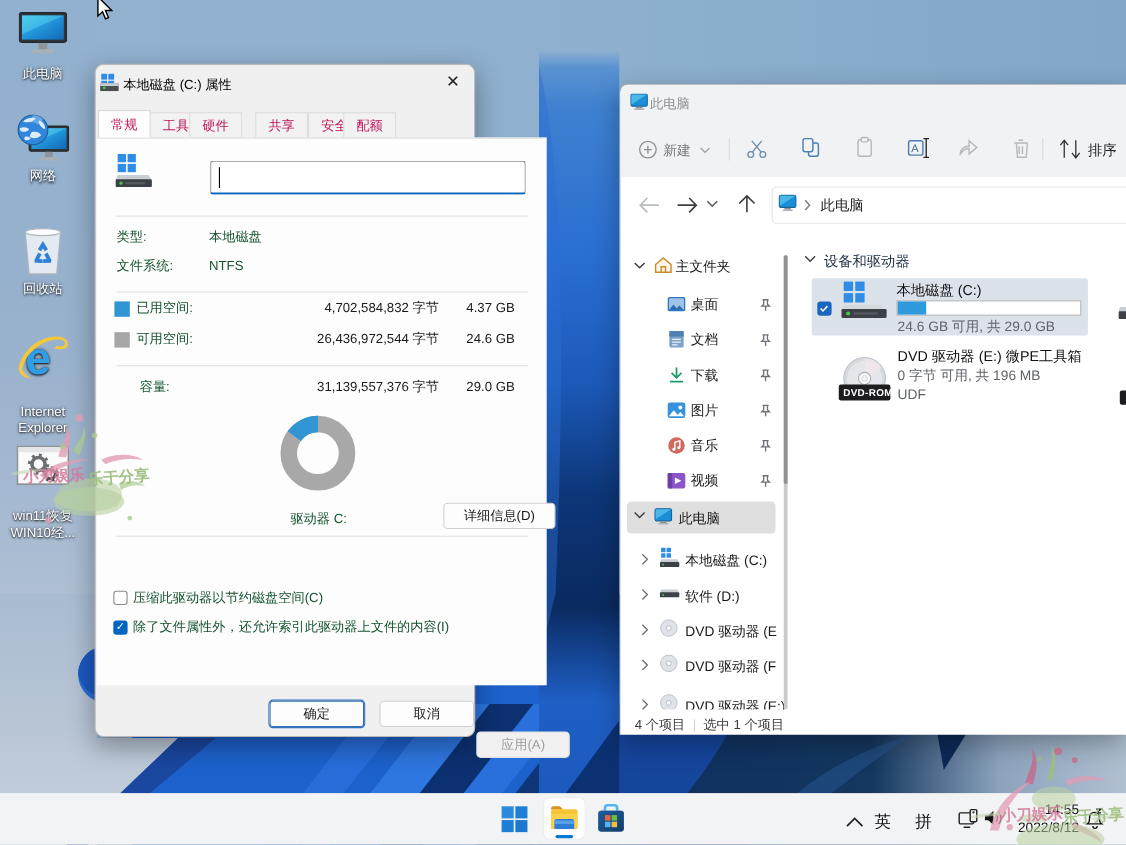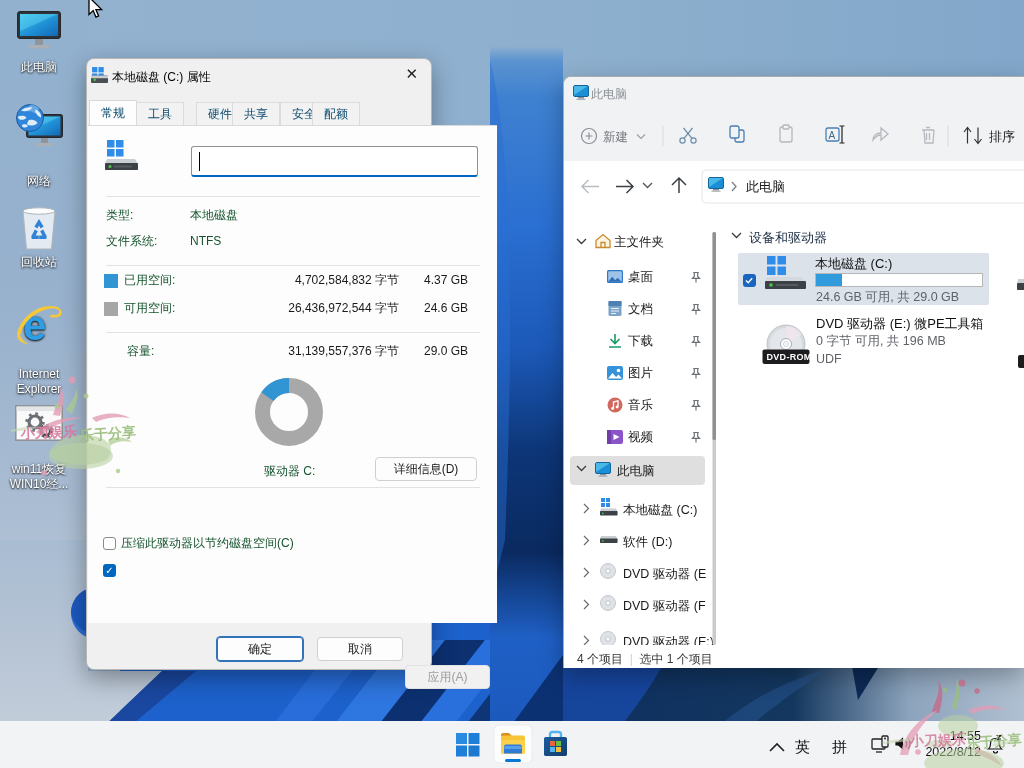--- a/index.html
+++ b/index.html
@@ -6,30 +6,30 @@
 html,body { width:1024px; height:768px; overflow:hidden; }
 body { font-family:"Liberation Sans", sans-serif; position:relative; background:#8fb0cd; }
 .abs { position:absolute; }
 
 .dicon { position:absolute; width:78px; text-align:center; color:#fff; font-size:12px; text-shadow:0 1px 2px rgba(0,0,0,.85), 0 0 3px rgba(0,0,0,.55); line-height:14.8px; }
 
 #dlg { position:absolute; left:86px; top:58px; width:346px; height:612px; background:#f0f0f0; border-radius:8px; border:1px solid #b8b8b8; box-shadow:0 8px 24px rgba(0,0,0,.35); font-size:12px; color:#1a1a1a;padding-left:36px; }
 #dlg .ttext { position:absolute; left:25px; top:10px; font-size:12px; color:#000; }
 #dlg .close { position:absolute; right:13px; top:6px; font-size:15px; color:#222; font-weight:400; }
 .tabs { position:absolute; left:1px; top:41px; height:25px; }
-.tab { position:absolute; top:2px; width:48px; height:23px; text-align:center; line-height:22px; font-size:12px; color:#0c4a6e; background:#f2f2f2; border:1px solid #dcdcdc; border-bottom:none; }
+.tab { position:absolute; top:2px; width:48px; height:23px; text-align:center; line-height:22px; font-size:12px; color:#be185d; background:#f2f2f2; border:1px solid #dcdcdc; border-bottom:none; }
 .tab.sel { top:0; height:25px; line-height:25px; background:#fdfdfd; border:1px solid #d9d9d9; border-bottom:none; z-index:3; }
 #panel { position:absolute; left:1px; top:66px; width:409px; height:498px; background:#fdfdfd; border-top:1px solid #d9d9d9; }
 .sep { position:absolute; left:18px; width:374px; height:1px; background:#e2e2e2; }
 .lab { position:absolute; font-size:12px; color:#14532d; line-height:13px; }
 .rt { position:absolute; text-align:right; font-size:12px; color:#1a1a1a; line-height:13px; }
 .sq { position:absolute; width:14px; height:14px; }
 #field { position:absolute; left:103px; top:20px; width:287px; height:31px; background:#fff; border:1px solid #8f8f8f; border-bottom:2px solid #0067c0; border-radius:3px; }
 #field .caret { position:absolute; left:7px; top:5px; width:1px; height:19px; background:#000; }
-.btn { position:absolute; background:#fdfdfd; border:1px solid #d0d0d0; border-radius:4px; text-align:center; font-size:12px; color:#1a1a1a; }
+.btn { position:absolute; background:#fdfdfd; border:1px solid #d0d0d0; border-radius:4px; text-align:center; font-size:12px; color:#1a1a1a;margin-left:28px; }
 
 #exp { position:absolute; left:563px; top:76px; width:461px; height:592px; background:#fff; border-radius:8px 0 0 0; box-shadow:0 8px 24px rgba(0,0,0,.3); border:1px solid #a9adb2; border-right:none; border-bottom:none; overflow:hidden; font-size:12px; }
 #expchrome { position:absolute; left:0; top:0; width:461px; height:84px; background:#f0f2f4; }
 
 #taskbar { position:absolute; left:0; top:721px; width:1024px; height:47px; background:#f2f3f4; }
 </style>
 </head>
 <body>
 
 <svg class="abs" width="1024" height="768" viewBox="0 0 1024 768" style="left:0;top:0">
@@ -132,21 +132,21 @@
     <circle cx="15" cy="14" r="13.5" fill="#2f86da" stroke="#1c5c9e" stroke-width="1"></circle>
     <path d="M15,0.5 a13.5,13.5 0 0 1 9.5,4 l-5,5 a7,7 0 0 0 -7,-2 Z" fill="#8fc4ee" opacity="0.55"></path>
     <g fill="#e8f2fb" opacity="0.95">
       <path d="M6,6.5 C9,3.5 13.5,2.5 17.5,3.5 C16,6 12,7.5 9,7.2 C7.5,7 6.5,7 6,6.5 Z"></path>
       <path d="M21,5.5 C24.5,7 26.5,10.5 26,13.5 C23,12.5 20.5,9.5 20,7 Z"></path>
       <path d="M3,12.5 C6,11 10,11.5 11.5,13.5 C10,16 6,16.5 4,15 C3.2,14 2.9,13.3 3,12.5 Z"></path>
       <path d="M14,16 C18,15 21.5,16.5 22.5,19 C19.5,22 14.5,22.3 12,20.3 C12.5,18.5 13,17 14,16 Z"></path>
       <path d="M7.5,20.5 C9.5,19.7 12,20.2 13,22 C11,24 8.5,24 7,22.5 Z"></path>
     </g>
   </svg>
-  <div style="margin-top:24px">网络</div>
+  <div style="margin-top:3px">网络</div>
 </div>
 <div class="dicon" style="left:0px;top:206px;">
   <svg width="40" height="44" viewBox="0 0 40 44" style="display:block;margin:0 auto">
     <path d="M4,5 L36,5 L32.5,43 L7.5,43 Z" fill="#f2f5f7" fill-opacity="0.85" stroke="#aeb6bd" stroke-width="1"></path>
     <ellipse cx="20" cy="5" rx="16" ry="3.2" fill="#fafcfd" stroke="#aeb6bd" stroke-width="1"></ellipse>
     <g fill="#2f83d6">
       <path d="M20,13 l4.6,7.6 l-3,1.8 l-1.6,-2.8 l-1.6,2.8 l-3,-1.8 Z"></path>
       <path d="M12.2,30.5 l3.6,-7 l3,1.8 l-2.2,4.2 l3.2,0.1 l0,3.4 l-7,-0.1 Z"></path>
       <path d="M27.8,30.5 l-3.6,-7 l-3,1.8 l2.2,4.2 l-3.2,0.1 l0,3.4 l7,-0.1 Z"></path>
     </g>
@@ -434,21 +434,21 @@
       </g>
     <rect x="0" y="9" width="16" height="7" rx="1" fill="#4a4f54"></rect>
     <rect x="0" y="9" width="16" height="2.5" fill="#c8cdd2"></rect>
     <circle cx="3.5" cy="13" r="1.2" fill="#46c846"></circle>
   </svg>
   <div class="ttext">本地磁盘 (C:) 属性</div>
   <div class="close">✕</div>
   <div class="tabs">
     <div class="tab sel" style="left:1px">常规</div>
     <div class="tab" style="left:48px">工具</div>
-    <div class="tab" style="left:108px">硬件</div>
+    <div class="tab" style="left:84px">硬件</div>
     <div class="tab" style="left:144px">共享</div>
     <div class="tab" style="left:192px">安全</div>
     <div class="tab" style="left:224px">配额</div>
   </div>
   <div id="panel">
 
     <svg style="position:absolute;left:17px;top:13px" width="34" height="34" viewBox="0 0 34 34">
       <g>
           <rect x="2" y="1" width="7.5" height="7.5" fill="#2f8ce8"></rect>
           <rect x="11" y="1" width="7.5" height="7.5" fill="#2f8ce8"></rect>
@@ -487,20 +487,21 @@
       <g transform="translate(70,0) scale(-1,1)">
         <circle cx="35" cy="35" r="26.5" fill="none" stroke="#3095d2" stroke-width="15" stroke-dasharray="25 141.5" transform="rotate(-90 35 35)"></circle>
       </g>
     </svg>
     <div class="lab" style="left:176px;top:339px">驱动器 C:</div>
     <div class="btn" style="left:287px;top:331px;width:102px;height:24px;line-height:23px">详细信息(D)</div>
     <div class="sep" style="top:361px"></div>
     <div style="position:absolute;left:15px;top:411px;width:13px;height:13px;border:1px solid #8a8a8a;border-radius:3px;background:#fff"></div>
     <div class="lab" style="left:33px;top:411px">压缩此驱动器以节约磁盘空间(C)</div>
     <div style="position:absolute;left:15px;top:438px;width:13px;height:13px;border-radius:3px;background:#0067c0;color:#fff;font-size:10px;text-align:center;line-height:13px">✓</div>
+    <div class="lab" style="left:33px;top:438px">除了文件属性外，还允许索引此驱动器上文件的内容(I)</div>
   </div>
   <div class="btn" style="left:129px;top:577px;width:88px;height:26px;line-height:24px;border:1px solid #3272b8;box-shadow:0 0 0 1px #3272b8 inset">确定</div>
   <div class="btn" style="left:230px;top:578px;width:86px;height:24px;line-height:22px">取消</div>
   <div class="btn" style="left:318px;top:606px;width:85px;height:24px;line-height:22px;background:#f1f1f1;border-color:#e2e2e2;color:#9d9d9d">应用(A)</div>
 </div>
 
 <div id="taskbar">
   <svg style="position:absolute;left:0;top:0" width="1024" height="47" viewBox="0 0 1024 47">
 
     <g transform="translate(456,12)">

